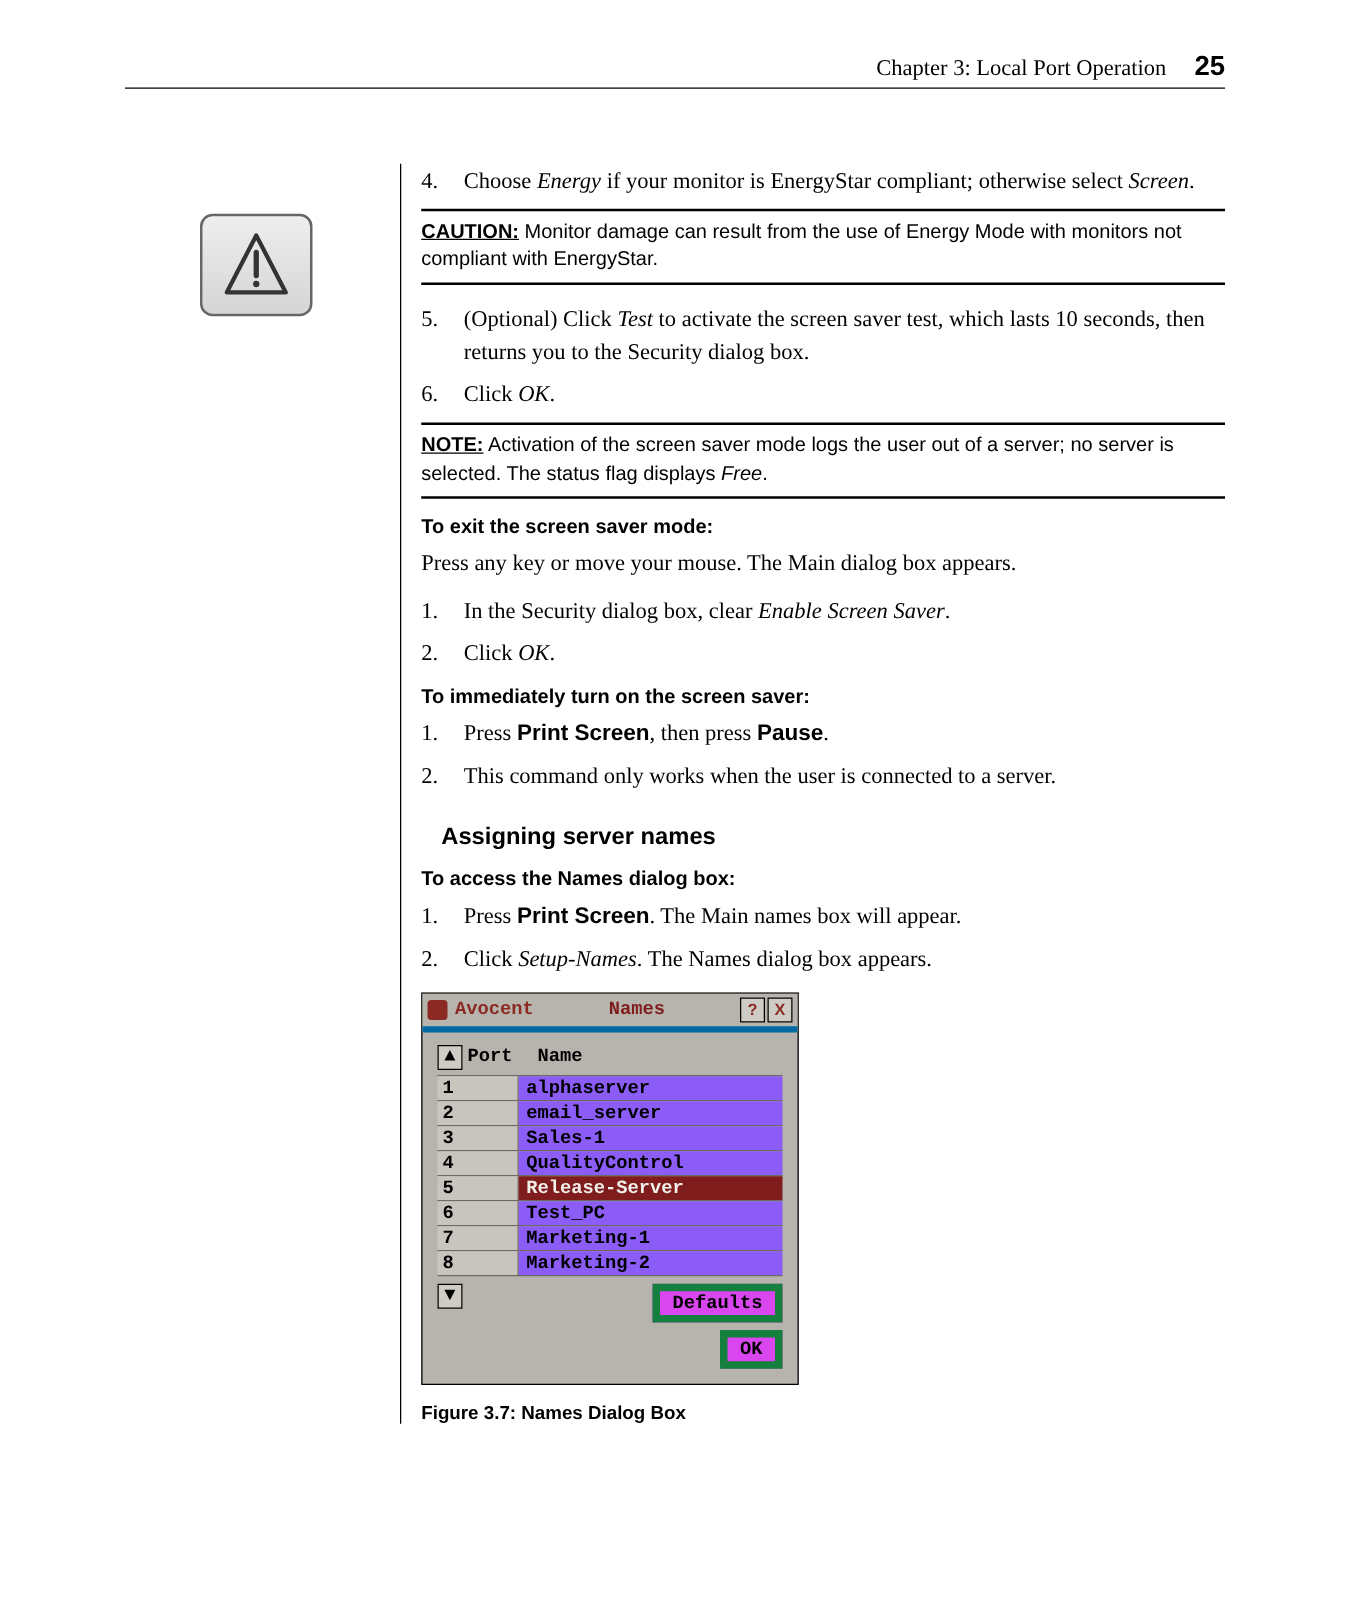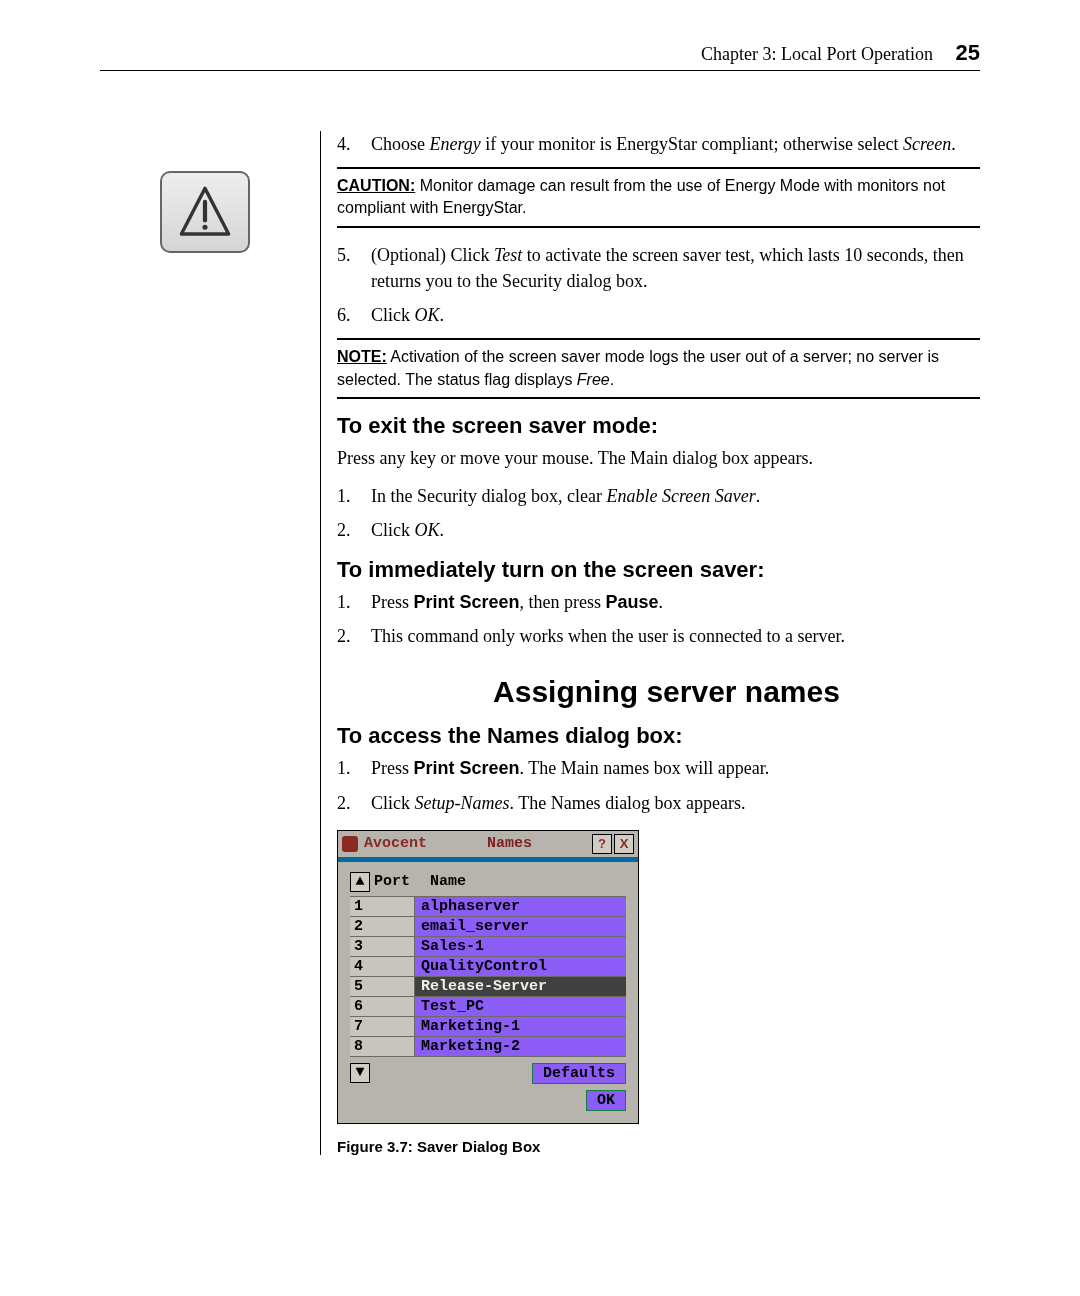--- a/index.html
+++ b/index.html
@@ -75,33 +75,32 @@
     font-size: 16px;
     line-height: 1.4;
   }
   .boxed .lead {
     font-weight: 900;
     text-decoration: underline;
   }
   .sub-head {
     font-family: Arial, Helvetica, sans-serif;
     font-weight: 900;
-    font-size: 22px;
+    font-size: 16px;
     margin: 14px 0 6px 0;
   }
   .para {
     margin: 0 0 12px 0;
     line-height: 1.45;
   }
   .h2 {
     font-family: Arial, Helvetica, sans-serif;
     font-weight: 900;
-    font-size: 30px;
+    font-size: 19px;
     margin: 26px 0 10px 16px;
-    text-align: center;
   }
   .fig-cap {
     font-family: Arial, Helvetica, sans-serif;
     font-weight: 900;
     font-size: 15px;
     margin-top: 14px;
   }
   em.i { font-style: italic; }
   .bold-sans {
     font-family: Arial, Helvetica, sans-serif;
@@ -187,21 +186,21 @@
     background: #c8c5be;
     border-right: 1px solid #6d6a63;
   }
   .cell-name {
     flex: 1;
     padding: 1px 6px;
     background: #8b5cf6;
     font-weight: bold;
   }
   .row.sel .cell-name {
-    background: #404040;
+    background: #7f1d1d;
     color: #f0efe9;
   }
   .dlg-bottom {
     display: flex;
     align-items: flex-start;
     margin-top: 6px;
     gap: 8px;
   }
   .more-btn {
     width: 18px; height: 18px;
@@ -212,22 +211,22 @@
     justify-content: center;
   }
   .btn-stack {
     margin-left: auto;
     display: flex;
     flex-direction: column;
     gap: 6px;
     align-items: flex-end;
   }
   .dlg-btn {
-    border: 1px solid #15803d;
-    background: #8b5cf6;
+    border: 6px solid #15803d;
+    background: #d946ef;
     padding: 1px 10px;
     font-weight: bold;
     font-family: "Courier New", monospace;
   }
 </style>
 </head>
 <body>
 
 <div class="page">
   <div class="running-head">
@@ -378,16 +377,16 @@
               <span>▼</span>
             </span>
             <div class="btn-stack">
               <span class="dlg-btn">Defaults</span>
               <span class="dlg-btn">OK</span>
             </div>
           </div>
         </div>
       </div>
 
-      <div class="fig-cap">Figure 3.7: Saver Dialog Box</div>
+      <div class="fig-cap">Figure 3.7: Names Dialog Box</div>
     </div>
   </div>
 </div>
 
 </body></html>

